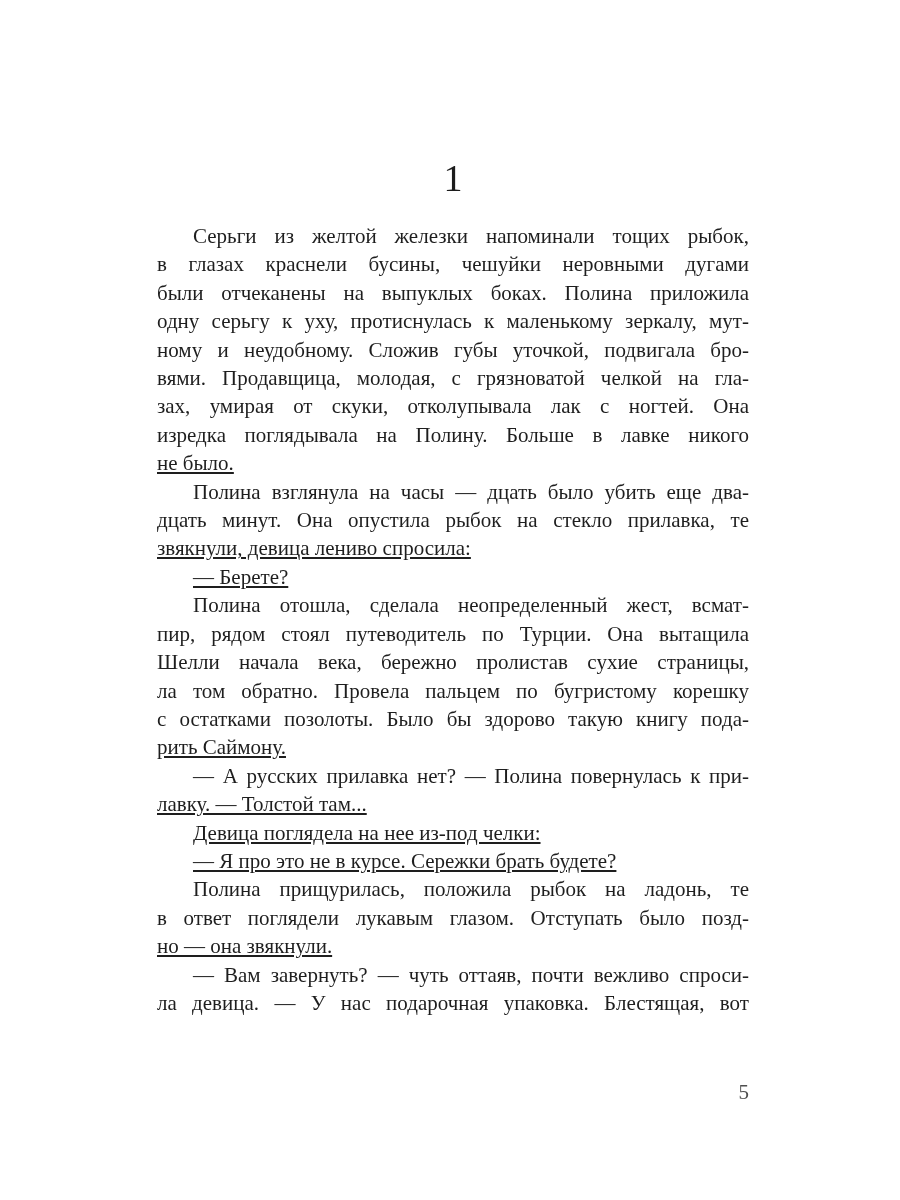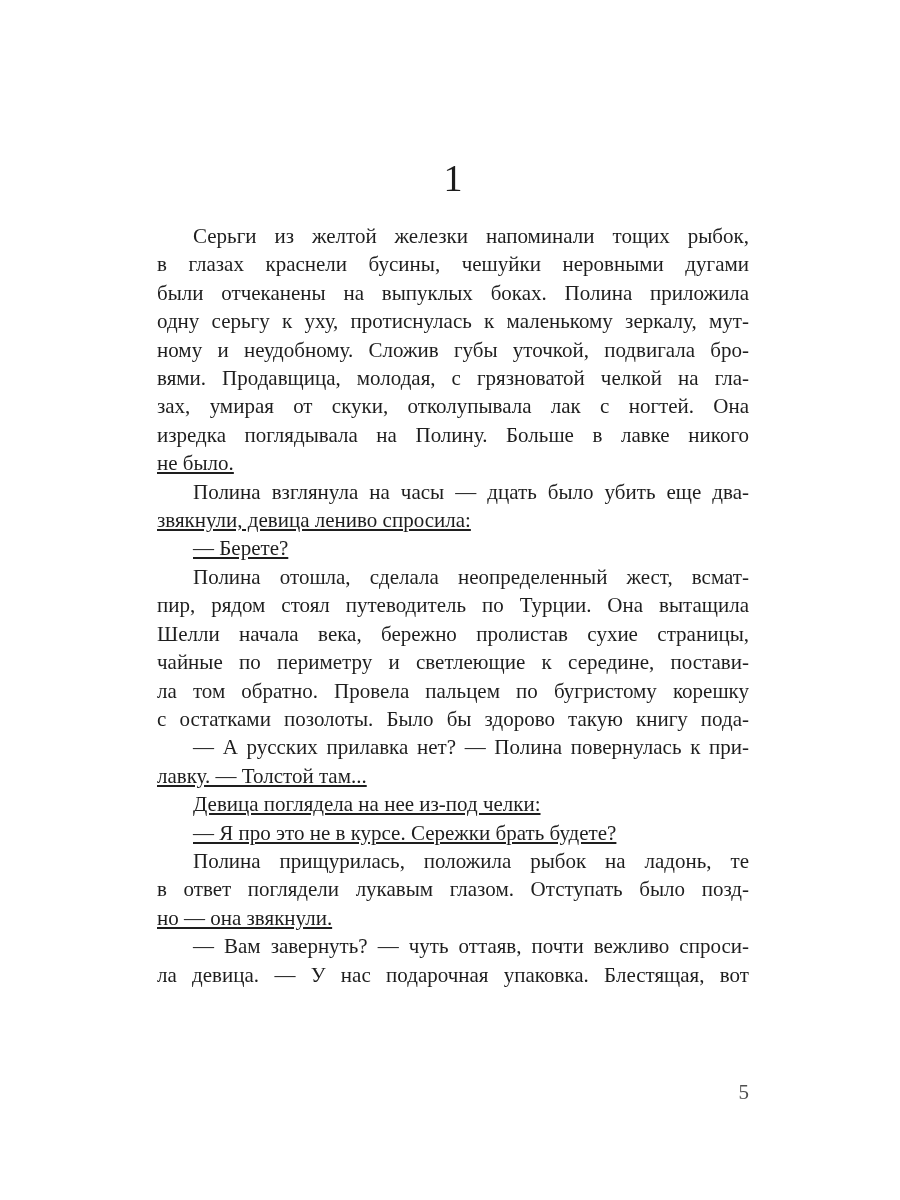--- a/index.html
+++ b/index.html
@@ -68,28 +68,29 @@
       <div class="line first">Серьги из желтой железки напоминали тощих рыбок,</div>
       <div class="line">в глазах краснели бусины, чешуйки неровными дугами</div>
       <div class="line">были отчеканены на выпуклых боках. Полина приложила</div>
       <div class="line">одну серьгу к уху, протиснулась к маленькому зеркалу, мут-</div>
       <div class="line">ному и неудобному. Сложив губы уточкой, подвигала бро-</div>
       <div class="line">вями. Продавщица, молодая, с грязноватой челкой на гла-</div>
       <div class="line">зах, умирая от скуки, отколупывала лак с ногтей. Она</div>
       <div class="line">изредка поглядывала на Полину. Больше в лавке никого</div>
       <div class="line last">не было.</div>
       <div class="line first">Полина взглянула на часы — дцать было убить еще два-</div>
+      <div class="line">дцать минут. Она опустила рыбок на стекло прилавка, те</div>
       <div class="line last">звякнули, девица лениво спросила:</div>
       <div class="line first last">— Берете?</div>
       <div class="line first">Полина отошла, сделала неопределенный жест, всмат-</div>
       <div class="line">пир, рядом стоял путеводитель по Турции. Она вытащила</div>
       <div class="line">Шелли начала века, бережно пролистав сухие страницы,</div>
-      <div class="line">чайные по периметру и светлеющие к середине, постави-</div>
       <div class="line">ла том обратно. Провела пальцем по бугристому корешку</div>
       <div class="line">с остатками позолоты. Было бы здорово такую книгу пода-</div>
+      <div class="line last">рить Саймону.</div>
       <div class="line first">— А русских прилавка нет? — Полина повернулась к при-</div>
       <div class="line last">лавку. — Толстой там...</div>
       <div class="line first last">Девица поглядела на нее из-под челки:</div>
       <div class="line first last">— Я про это не в курсе. Сережки брать будете?</div>
       <div class="line first">Полина прищурилась, положила рыбок на ладонь, те</div>
       <div class="line">в ответ поглядели лукавым глазом. Отступать было позд-</div>
       <div class="line last">но — она звякнули.</div>
       <div class="line first">— Вам завернуть? — чуть оттаяв, почти вежливо спроси-</div>
       <div class="line">ла девица. — У нас подарочная упаковка. Блестящая, вот</div>
     </div>

